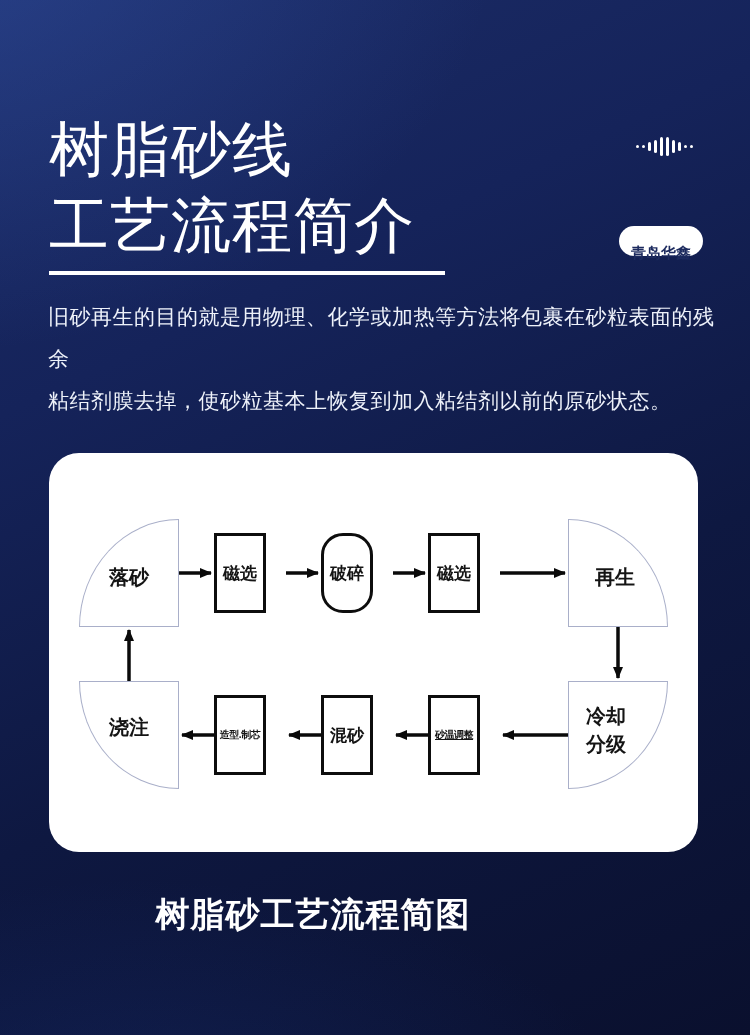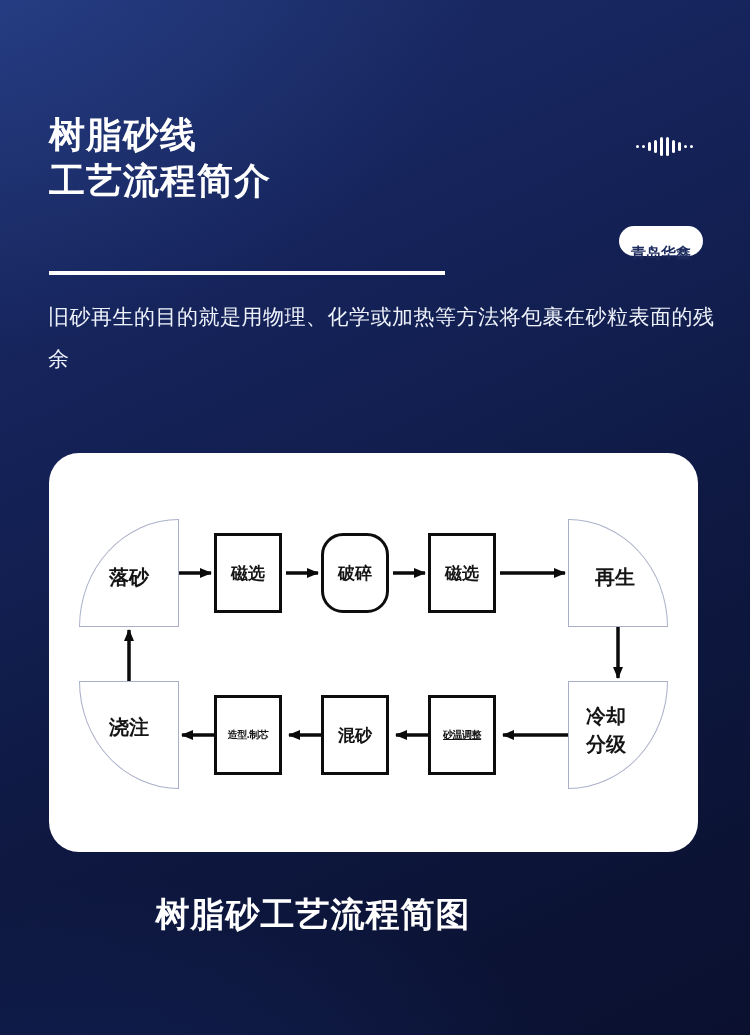--- a/index.html
+++ b/index.html
@@ -22,21 +22,21 @@
   }
   .wave span{display:block;width:3px;background:#ffffff;border-radius:2px;}
   .wave span:nth-child(1),.wave span:nth-child(2),
   .wave span:nth-child(9),.wave span:nth-child(10){height:3px;}
   .wave span:nth-child(3),.wave span:nth-child(8){height:9px;}
   .wave span:nth-child(4),.wave span:nth-child(7){height:13px;}
   .wave span:nth-child(5),.wave span:nth-child(6){height:19px;}
 
   .title{
     position:absolute;left:49px;top:112px;
-    color:#ffffff;font-size:36px;font-weight:700;
+    color:#ffffff;font-size:60px;font-weight:400;
     line-height:1.27;letter-spacing:1px;white-space:nowrap;
   }
   .title-underline{
     position:absolute;left:49px;top:271px;width:396px;height:4px;background:#ffffff;
   }
   .badge{
     position:absolute;top:226px;right:47px;height:24px;
     background:#ffffff;border-radius:999px;
     padding:15px 12px;line-height:24px;
     color:#1c2a5e;font-size:15px;font-weight:bold;white-space:nowrap;
@@ -55,21 +55,21 @@
   }
   .diagram{position:absolute;inset:0;}
   .arrows{position:absolute;left:0;top:0;pointer-events:none;}
 
   .node{
     position:absolute;display:flex;align-items:center;justify-content:center;
     background:#ffffff;text-align:center;color:#141414;
   }
   .node .lbl{white-space:pre-line;}
   .box{
-    width:68px;height:80px;border:3px solid #0d0d0d;
+    width:52px;height:80px;border:3px solid #0d0d0d;
     font-size:17px;font-weight:bold;
   }
   .box .lbl.small{font-size:10px;letter-spacing:-0.5px;}
   .fan{
     width:100px;height:108px;border:1px solid #a9afc9;
     font-size:20px;font-weight:bold;
   }
   .fan-tl{left:30px;top:66px;border-radius:100% 0 0 0;padding-top:8px;}
   .fan-tr{left:519px;top:66px;border-radius:0 100% 0 0;padding-top:8px;padding-right:6px;}
   .fan-br{left:519px;top:228px;border-radius:0 0 100% 0;padding-right:24px;padding-bottom:10px;line-height:1.4;}
@@ -109,20 +109,21 @@
   <div class="title">
     <div>树脂砂线</div>
     <div>工艺流程简介</div>
   </div>
   <div class="title-underline"></div>
 
   <div class="badge">青岛华鑫</div>
 
   <div class="intro">
     <div>旧砂再生的目的就是用物理、化学或加热等方法将包裹在砂粒表面的残余</div>
+    <div>粘结剂膜去掉，使砂粒基本上恢复到加入粘结剂以前的原砂状态。</div>
   </div>
 
   <div class="card">
     <div class="diagram">
 
       <svg class="arrows" width="649" height="399" viewBox="0 0 649 399">
         <defs>
           <marker id="ah" markerUnits="userSpaceOnUse" markerWidth="12" markerHeight="10" refX="11" refY="5" orient="auto">
             <polygon points="0,0 12,5 0,10" fill="#0a0a0a"></polygon>
           </marker>

